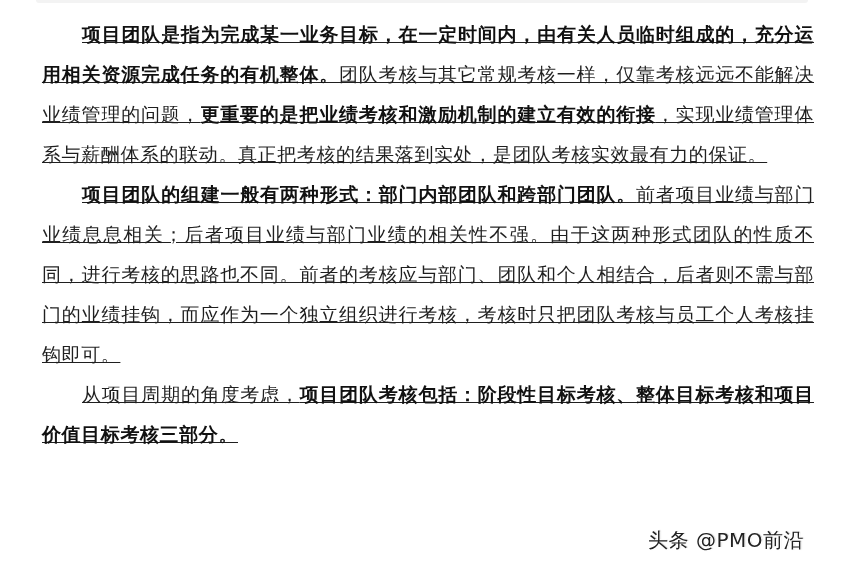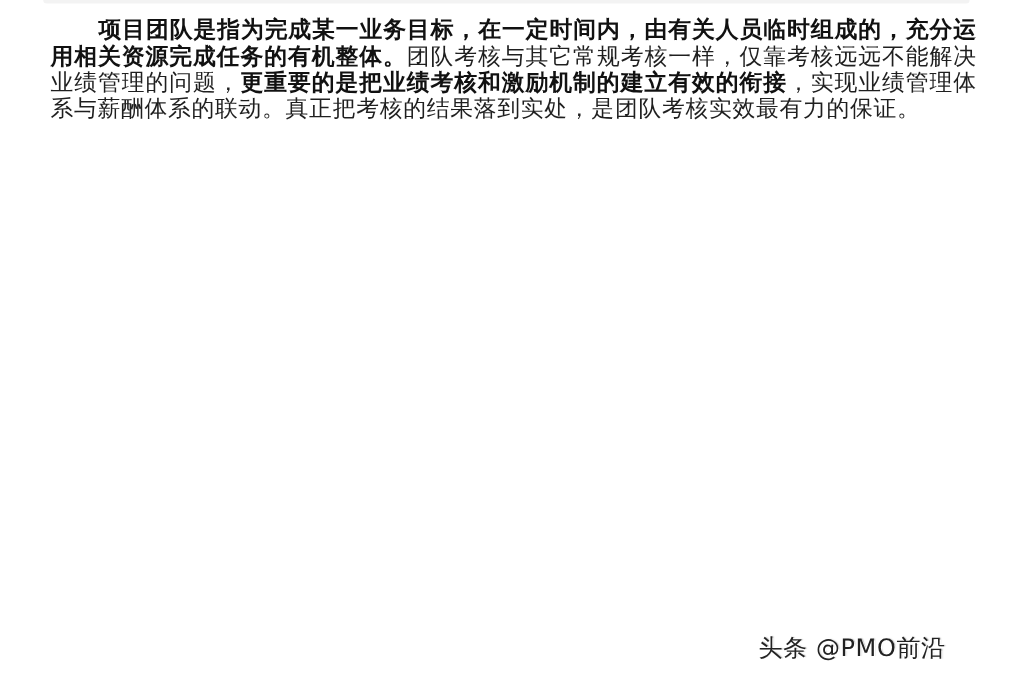--- a/index.html
+++ b/index.html
@@ -26,45 +26,52 @@
     }
     .article {
       position: absolute;
       left: 42px;
       top: 14px;
       width: 772px;
     }
     .para {
       margin: 0;
       font-size: 19px;
-      line-height: 22px;
+      line-height: 40px;
       letter-spacing: 0.6px;
       text-indent: 40px;
       text-align: justify;
       color: #1f1f1f;
       word-break: break-all;
+      text-decoration: underline;
     }
     .para b {
       font-weight: bold;
       color: #111111;
     }
     .watermark {
       position: absolute;
-      right: 56px;
+      right: 40px;
       top: 527px;
       font-size: 20px;
       color: #222222;
       letter-spacing: 0.5px;
       text-shadow: 1px 1px 0 #ffffff, -1px -1px 0 #ffffff, 1px 0 1px rgba(0,0,0,0.25);
     }
   </style>
 </head>
 <body>
 
 <div class="top-bar"></div>
 
 <div class="article">
   <p class="para">
     <b>项目团队是指为完成某一业务目标，在一定时间内，由有关人员临时组成的，充分运用相关资源完成任务的有机整体。</b><span>团队考核与其它常规考核一样，仅靠考核远远不能解决业绩管理的问题，</span><b>更重要的是把业绩考核和激励机制的建立有效的衔接</b><span>，实现业绩管理体系与薪酬体系的联动。真正把考核的结果落到实处，是团队考核实效最有力的保证。</span>
   </p>
+  <p class="para">
+    <b>项目团队的组建一般有两种形式：部门内部团队和跨部门团队。</b><span>前者项目业绩与部门业绩息息相关；后者项目业绩与部门业绩的相关性不强。由于这两种形式团队的性质不同，进行考核的思路也不同。前者的考核应与部门、团队和个人相结合，后者则不需与部门的业绩挂钩，而应作为一个独立组织进行考核，考核时只把团队考核与员工个人考核挂钩即可。</span>
+  </p>
+  <p class="para">
+    <span>从项目周期的角度考虑，</span><b>项目团队考核包括：阶段性目标考核、整体目标考核和项目价值目标考核三部分。</b>
+  </p>
 </div>
 
 <div class="watermark">头条 @PMO前沿</div>
 
 </body></html>

